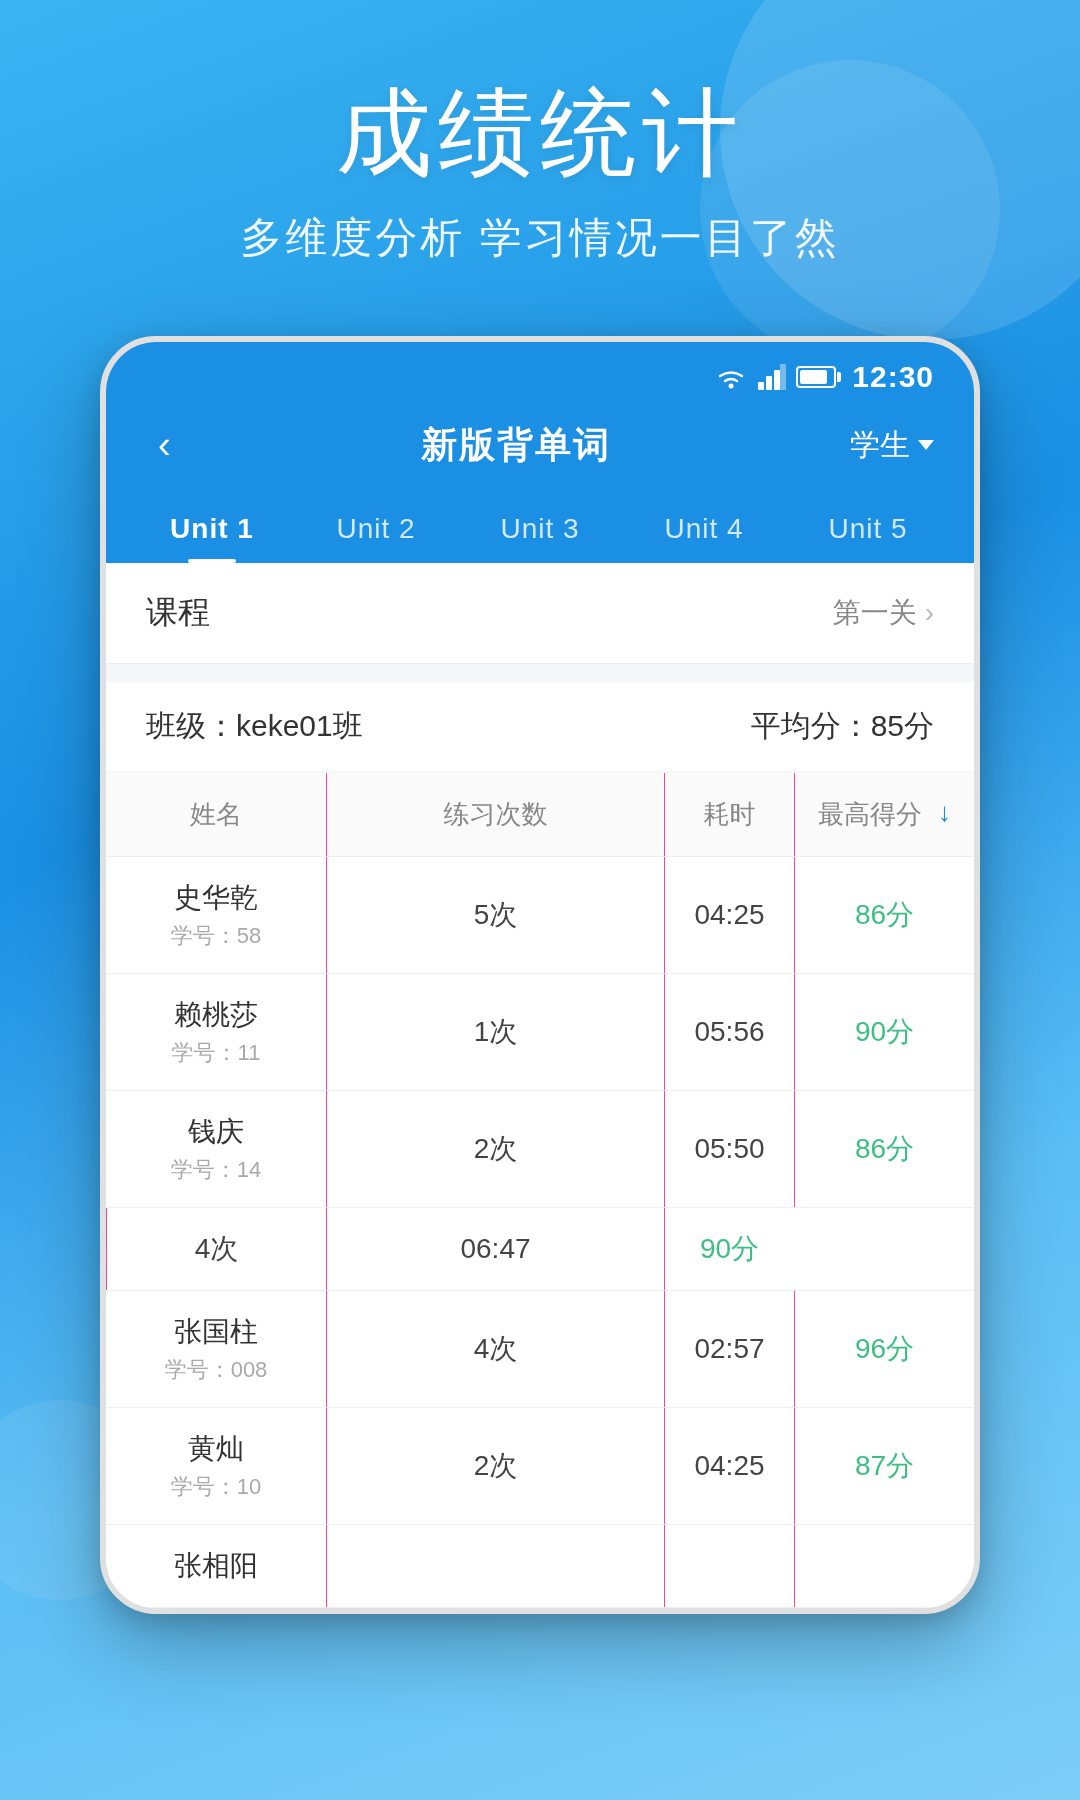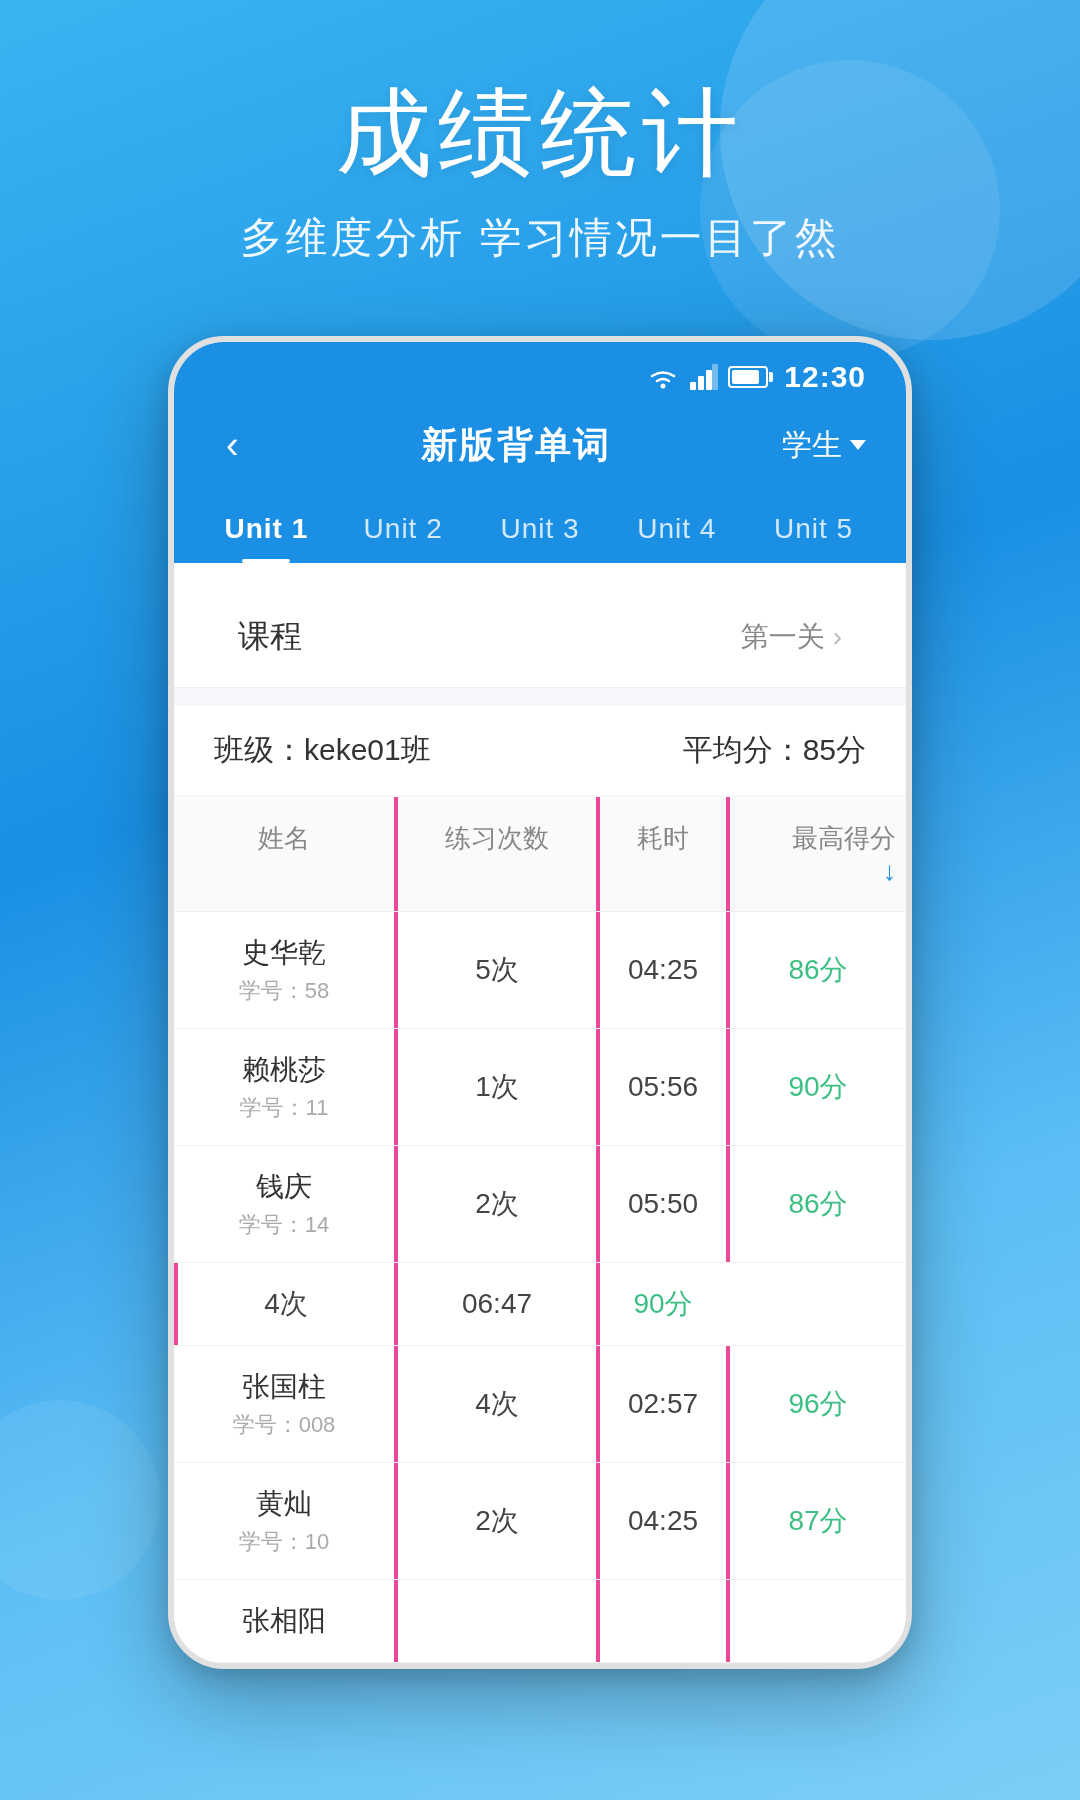--- a/index.html
+++ b/index.html
@@ -65,21 +65,21 @@
       color: rgba(255,255,255,0.92);
       margin-top: 24px;
       letter-spacing: 3px;
       font-weight: 400;
     }
 
     
     .phone-mockup {
       position: relative;
       z-index: 2;
-      width: 744px;
+      width: 880px;
       margin-top: 70px;
       background: #ffffff;
       border-radius: 56px;
       box-shadow: 0 30px 80px rgba(0,0,0,0.28), 0 8px 24px rgba(0,0,0,0.15);
       overflow: hidden;
       border: 6px solid #e0e0e0;
     }
 
     
     .status-bar {
@@ -224,23 +224,22 @@
     .content-area {
       background: #f5f7fa;
     }
 
     
     .course-row {
       background: white;
       display: flex;
       align-items: center;
       justify-content: space-between;
-      padding: 28px 64px;
+      padding: 28px 40px;
       border-bottom: 1px solid #efefef;
-      margin-top: 24px;
     }
 
     .course-label {
       font-size: 32px;
       color: #333;
       font-weight: 500;
     }
 
     .course-nav {
       display: flex;
@@ -297,24 +296,23 @@
       color: #888;
       font-weight: 400;
     }
 
     .th:first-child {
       text-align: center;
     }
 
     .th-score {
       display: flex;
-      align-items: flex-end;
+      align-items: flex-start;
       justify-content: center;
-      gap: 0;
-      flex-direction: column;
+      gap: 16px;
     }
 
     .sort-down-icon {
       color: #1a8fe3;
       font-size: 26px;
     }
 
     .table-row {
       display: grid;
       grid-template-columns: 220px 1fr 130px 180px;
@@ -350,21 +348,21 @@
       color: #aaa;
     }
 
     .td-score {
       color: #3dbf83;
       font-size: 28px;
       font-weight: 500;
     }
 
     .col-divider {
-      border-left: 4px solid #ec4899;
+      border-left: 1px solid #ec4899;
     }
   </style>
 </head>
 <body>
 
 <div class="bg-circle1"></div>
 <div class="bg-circle2"></div>
 <div class="bg-circle3"></div>
 
 <div class="header-text">

